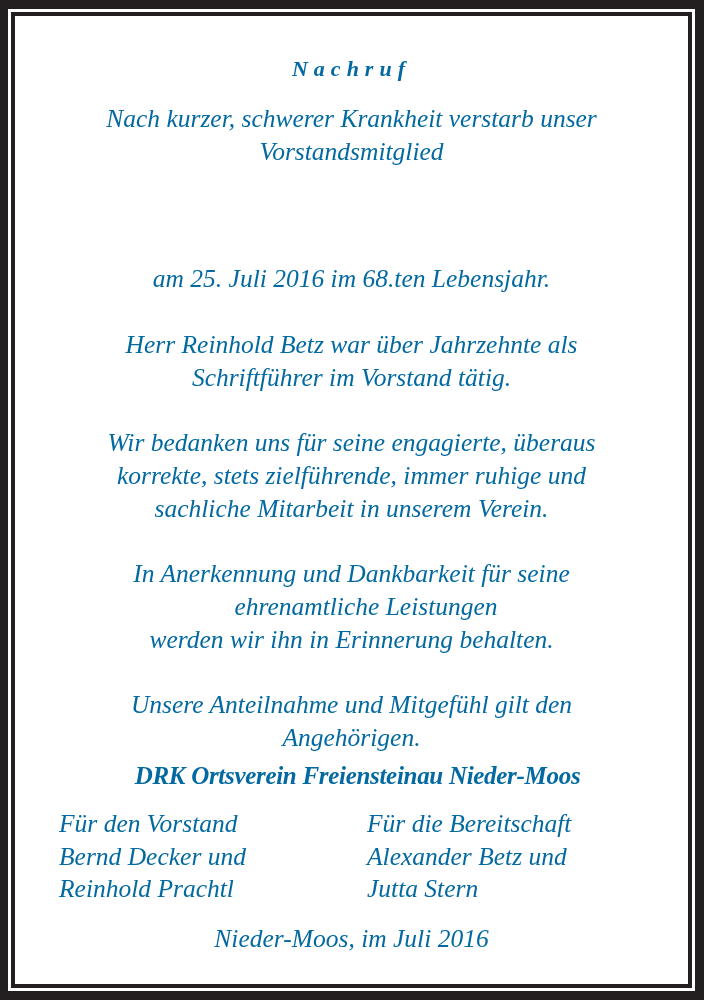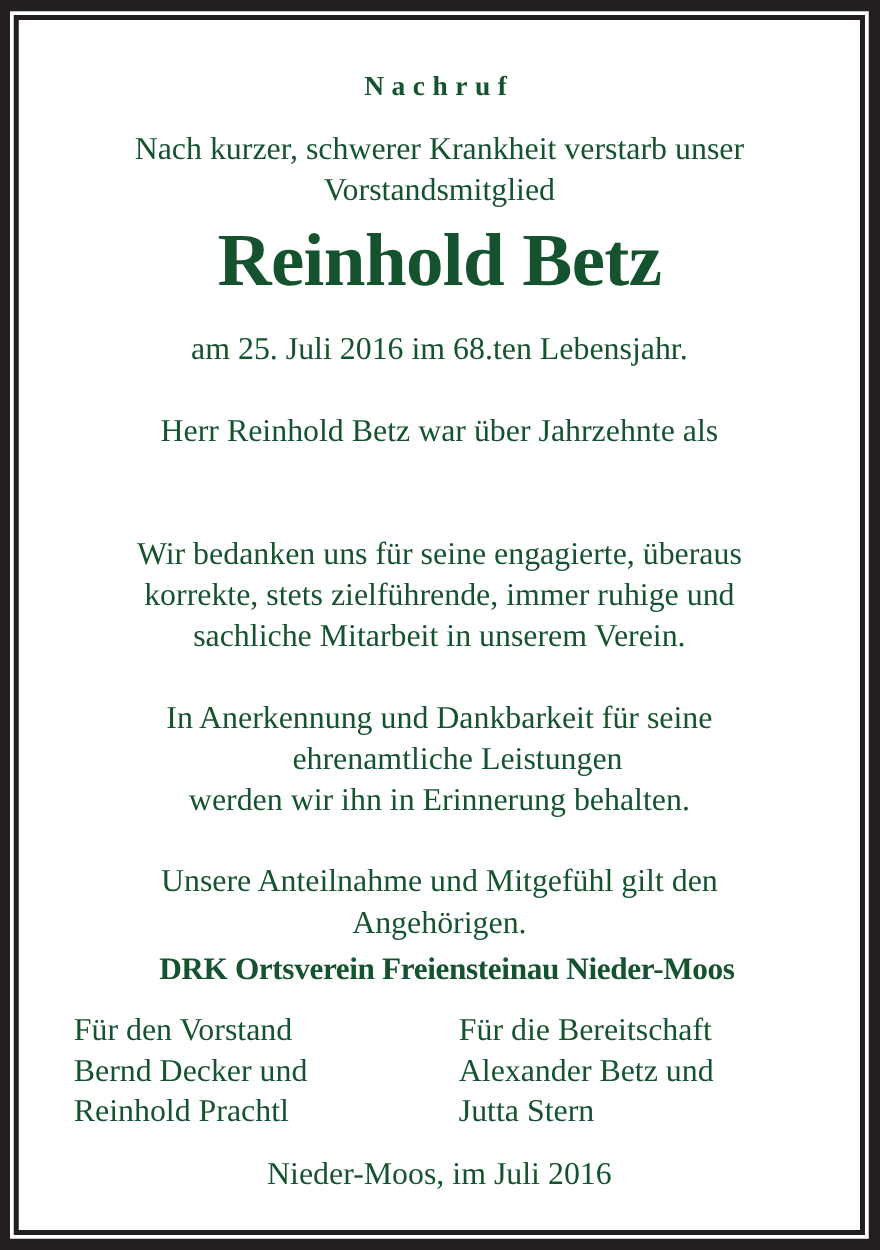--- a/index.html
+++ b/index.html
@@ -22,22 +22,23 @@
       position: absolute;
       left: 3px; top: 3px; right: 3px; bottom: 3px;
       border: 4px solid #231f20;
       background: #ffffff;
       box-sizing: border-box;
     }
     .content {
       position: absolute;
       left: 0; right: 0; top: 0; bottom: 0;
       font-family: "Liberation Serif", "DejaVu Serif", serif;
-      color: #14532d;
+      color: #0369a1;
       text-align: center;
+      font-style: italic;
     }
     .line {
       position: absolute;
       left: 0; right: 0;
       text-align: center;
       white-space: nowrap;
     }
     .heading {
       font-weight: bold;
       font-size: 22px;
@@ -71,25 +72,25 @@
 
 <div class="outer-frame">
   <div class="inner-frame">
     <div class="content">
 
       <div class="line heading" style="top:40px;">Nachruf</div>
 
       <div class="line body-text" style="top:86px;">Nach kurzer, schwerer Krankheit verstarb unser</div>
       <div class="line body-text" style="top:119px;">Vorstandsmitglied</div>
 
-      <div class="line name" style="top:158px;">Reinhold Betz</div>
 
       <div class="line body-text" style="top:246px;">am 25. Juli 2016 im 68.ten Lebensjahr.</div>
 
       <div class="line body-text" style="top:312px;">Herr Reinhold Betz war über Jahrzehnte als</div>
+      <div class="line body-text" style="top:345px;">Schriftführer im Vorstand tätig.</div>
 
       <div class="line body-text" style="top:410px;">Wir bedanken uns für seine engagierte, überaus</div>
       <div class="line body-text" style="top:443px;">korrekte, stets zielführende, immer ruhige und</div>
       <div class="line body-text" style="top:476px;">sachliche Mitarbeit in unserem Verein.</div>
 
       <div class="line body-text" style="top:541px;">In Anerkennung und Dankbarkeit für seine</div>
       <div class="line body-text" style="top:574px;margin-left:29px;">ehrenamtliche Leistungen</div>
       <div class="line body-text" style="top:607px;">werden wir ihn in Erinnerung behalten.</div>
 
       <div class="line body-text" style="top:672px;">Unsere Anteilnahme und Mitgefühl gilt den</div>

